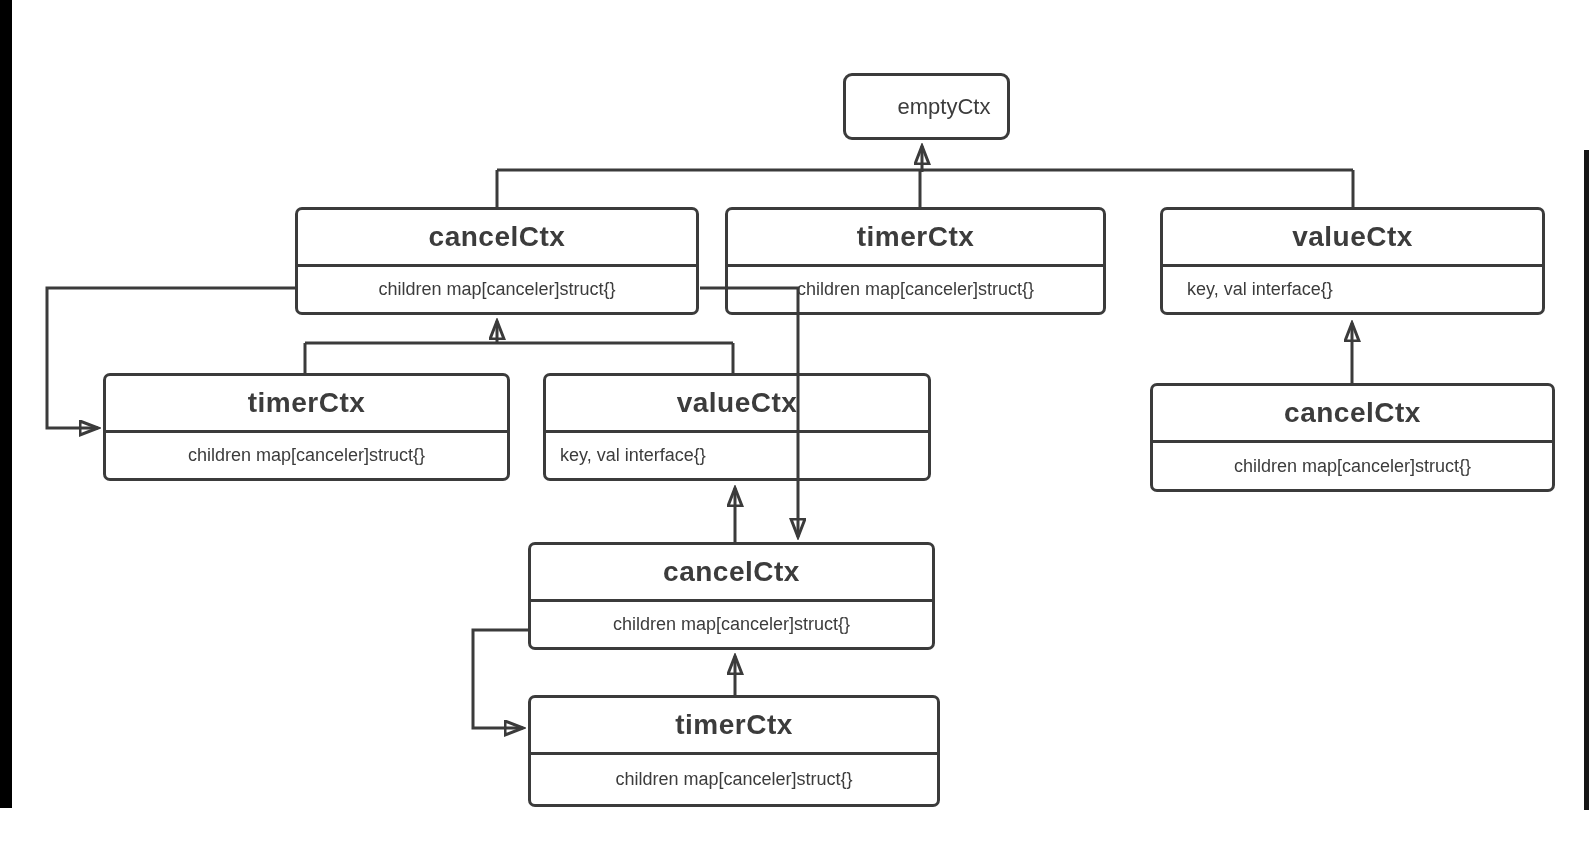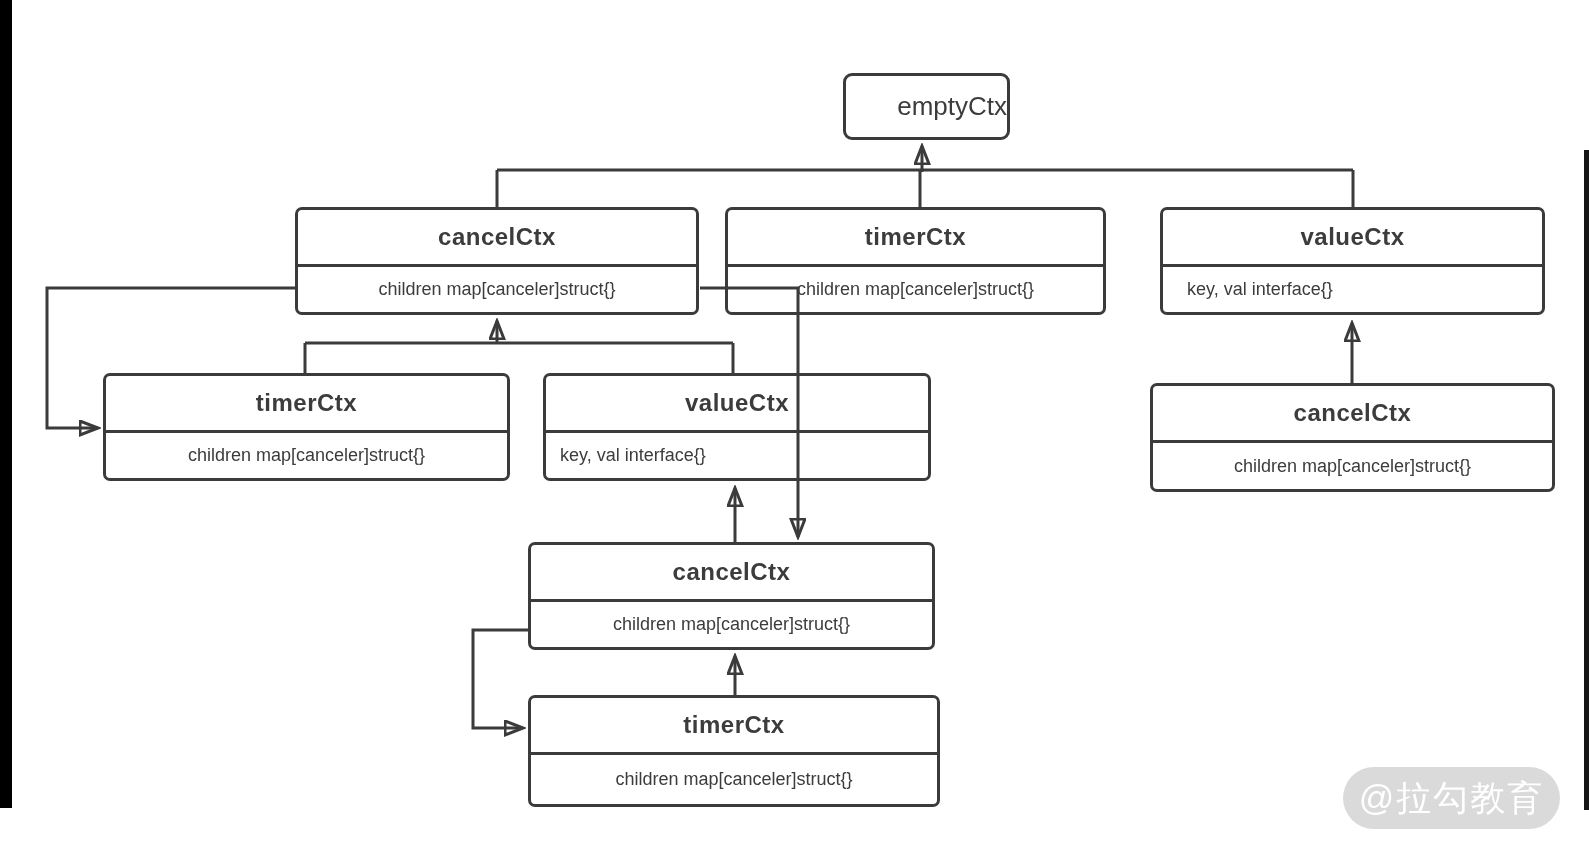--- a/index.html
+++ b/index.html
@@ -23,35 +23,35 @@
     flex-direction:column;
     color:var(--text);
     z-index:1;
   }
   .node-title {
     height:54px;
     flex:0 0 54px;
     border-bottom:3px solid var(--line);
     display:flex; align-items:center; justify-content:center;
     font-weight:bold;
-    font-size:24px;
+    font-size:28px;
     letter-spacing:0.5px;
     text-align:center;
   }
   .node-body {
     flex:1;
     display:flex; align-items:center; justify-content:center;
     font-size:18px;
     white-space:nowrap;
   }
   .node-body.align-left { justify-content:flex-start;text-align:right; }
   .node.single {
     flex-direction:row;
-    align-items:center; justify-content:flex-end;
-    font-size:26px;
+    align-items:center; justify-content:center;
+    font-size:22px;
     border-radius:9px;
     padding-left:35px;
   }
 
   svg.connectors {
     position:absolute; left:0; top:0;
     z-index:5;
     pointer-events:none;
   }
   svg.connectors path { stroke:var(--line); stroke-width:3; fill:none; }
@@ -158,17 +158,14 @@
     <path d="M528,630 H473 V728 H523" marker-end="url(#arrow)"></path>
 
     <path d="M735,695 L735,656" marker-end="url(#arrow)"></path>
 
     <path d="M1352,383 L1352,323" marker-end="url(#arrow)"></path>
   </svg>
 
   <div class="bar-left"></div>
   <div class="bar-right"></div>
 
-  <div class="watermark">
-    <span>@拉勾教育</span>
-  </div>
 
 </div>
 
 </body></html>

